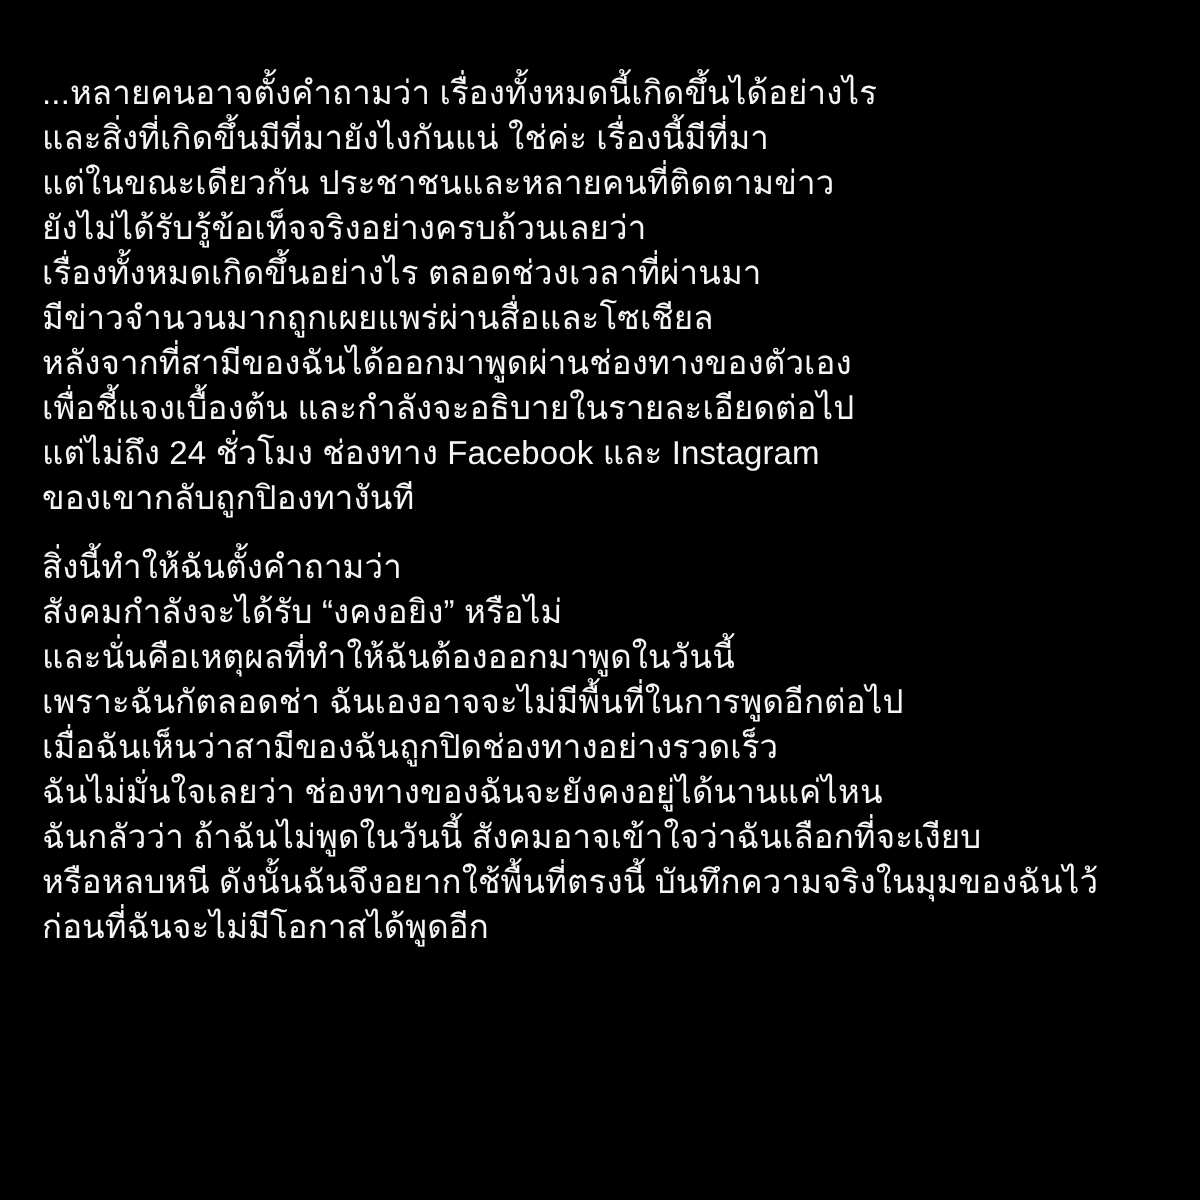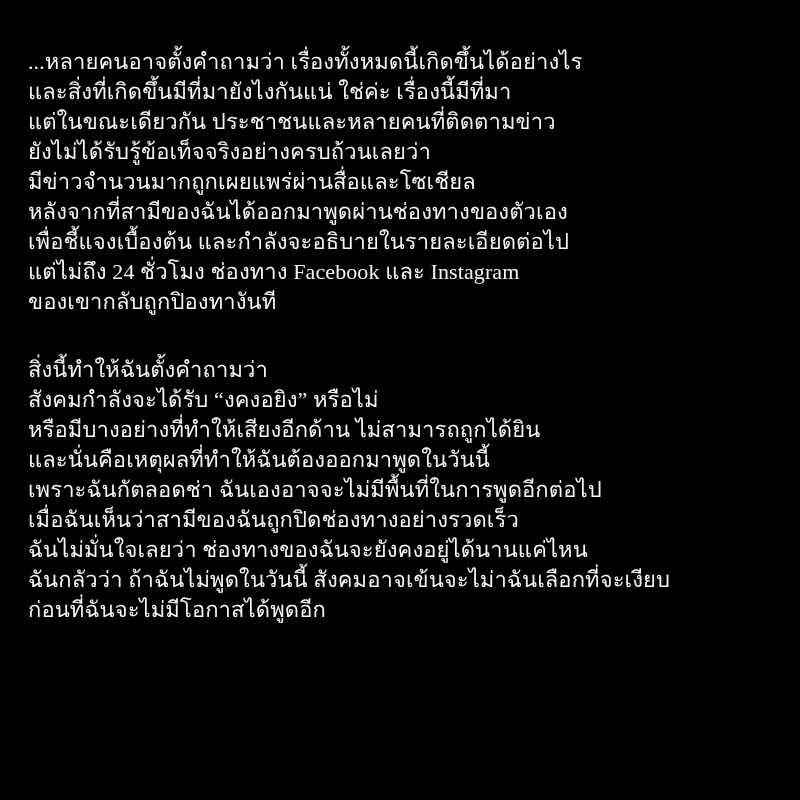--- a/index.html
+++ b/index.html
@@ -8,58 +8,59 @@
     background: #000000;
   }
   .canvas {
     position: relative;
     width: 800px;
     height: 800px;
     background: #000000;
     overflow: hidden;
     box-sizing: border-box;
     padding: 47px 24px 0 28px;
-    font-family: Liberation Serif, serif;
+    font-family: Liberation Sans, sans-serif;
     color: #f5f5f5;
   }
   .paragraph {
     margin: 0;
     padding: 0;
   }
   .paragraph + .paragraph {
-    margin-top: 38px;
+    margin-top: 16px;
   }
   .line {
     font-size: 22px;
     line-height: 30px;
     white-space: nowrap;
     letter-spacing: 0.1px;
     font-weight: 400;
     color: #f5f5f5;
   }
 </style>
 </head>
 <body>
 
 <div class="canvas">
   <div class="paragraph">
     <div class="line">...หลายคนอาจตั้งคำถามว่า เรื่องทั้งหมดนี้เกิดขึ้นได้อย่างไร</div>
     <div class="line">และสิ่งที่เกิดขึ้นมีที่มายังไงกันแน่ ใช่ค่ะ เรื่องนี้มีที่มา</div>
     <div class="line">แต่ในขณะเดียวกัน ประชาชนและหลายคนที่ติดตามข่าว</div>
     <div class="line">ยังไม่ได้รับรู้ข้อเท็จจริงอย่างครบถ้วนเลยว่า</div>
+    <div class="line">เรื่องทั้งหมดเกิดขึ้นอย่างไร ตลอดช่วงเวลาที่ผ่านมา</div>
     <div class="line">มีข่าวจำนวนมากถูกเผยแพร่ผ่านสื่อและโซเชียล</div>
     <div class="line">หลังจากที่สามีของฉันได้ออกมาพูดผ่านช่องทางของตัวเอง</div>
     <div class="line">เพื่อชี้แจงเบื้องต้น และกำลังจะอธิบายในรายละเอียดต่อไป</div>
     <div class="line">แต่ไม่ถึง 24 ชั่วโมง ช่องทาง Facebook และ Instagram</div>
     <div class="line">ของเขากลับถูกปิองทางันที</div>
   </div>
   <div class="paragraph">
     <div class="line">สิ่งนี้ทำให้ฉันตั้งคำถามว่า</div>
     <div class="line">สังคมกำลังจะได้รับ “งคงอยิง” หรือไม่</div>
-    <div class="line">หรือมีบางอย่างที่ทำให้เสียงอีกด้าน ไม่สามารถถูกได้ยิน</div>
     <div class="line">และนั่นคือเหตุผลที่ทำให้ฉันต้องออกมาพูดในวันนี้</div>
     <div class="line">เพราะฉันกัตลอดช่า ฉันเองอาจจะไม่มีพื้นที่ในการพูดอีกต่อไป</div>
     <div class="line">เมื่อฉันเห็นว่าสามีของฉันถูกปิดช่องทางอย่างรวดเร็ว</div>
     <div class="line">ฉันไม่มั่นใจเลยว่า ช่องทางของฉันจะยังคงอยู่ได้นานแค่ไหน</div>
-    <div class="line">ฉันกลัวว่า ถ้าฉันไม่พูดในวันนี้ สังคมอาจเข้นจะไม่าฉันเลือกที่จะเงียบ</div>
+    <div class="line">ฉันกลัวว่า ถ้าฉันไม่พูดในวันนี้ สังคมอาจเข้าใจว่าฉันเลือกที่จะเงียบ</div>
+    <div class="line">หรือหลบหนี ดังนั้นฉันจึงอยากใช้พื้นที่ตรงนี้ บันทึกความจริงในมุมของฉันไว้</div>
     <div class="line">ก่อนที่ฉันจะไม่มีโอกาสได้พูดอีก</div>
   </div>
 </div>
 
 </body></html>

